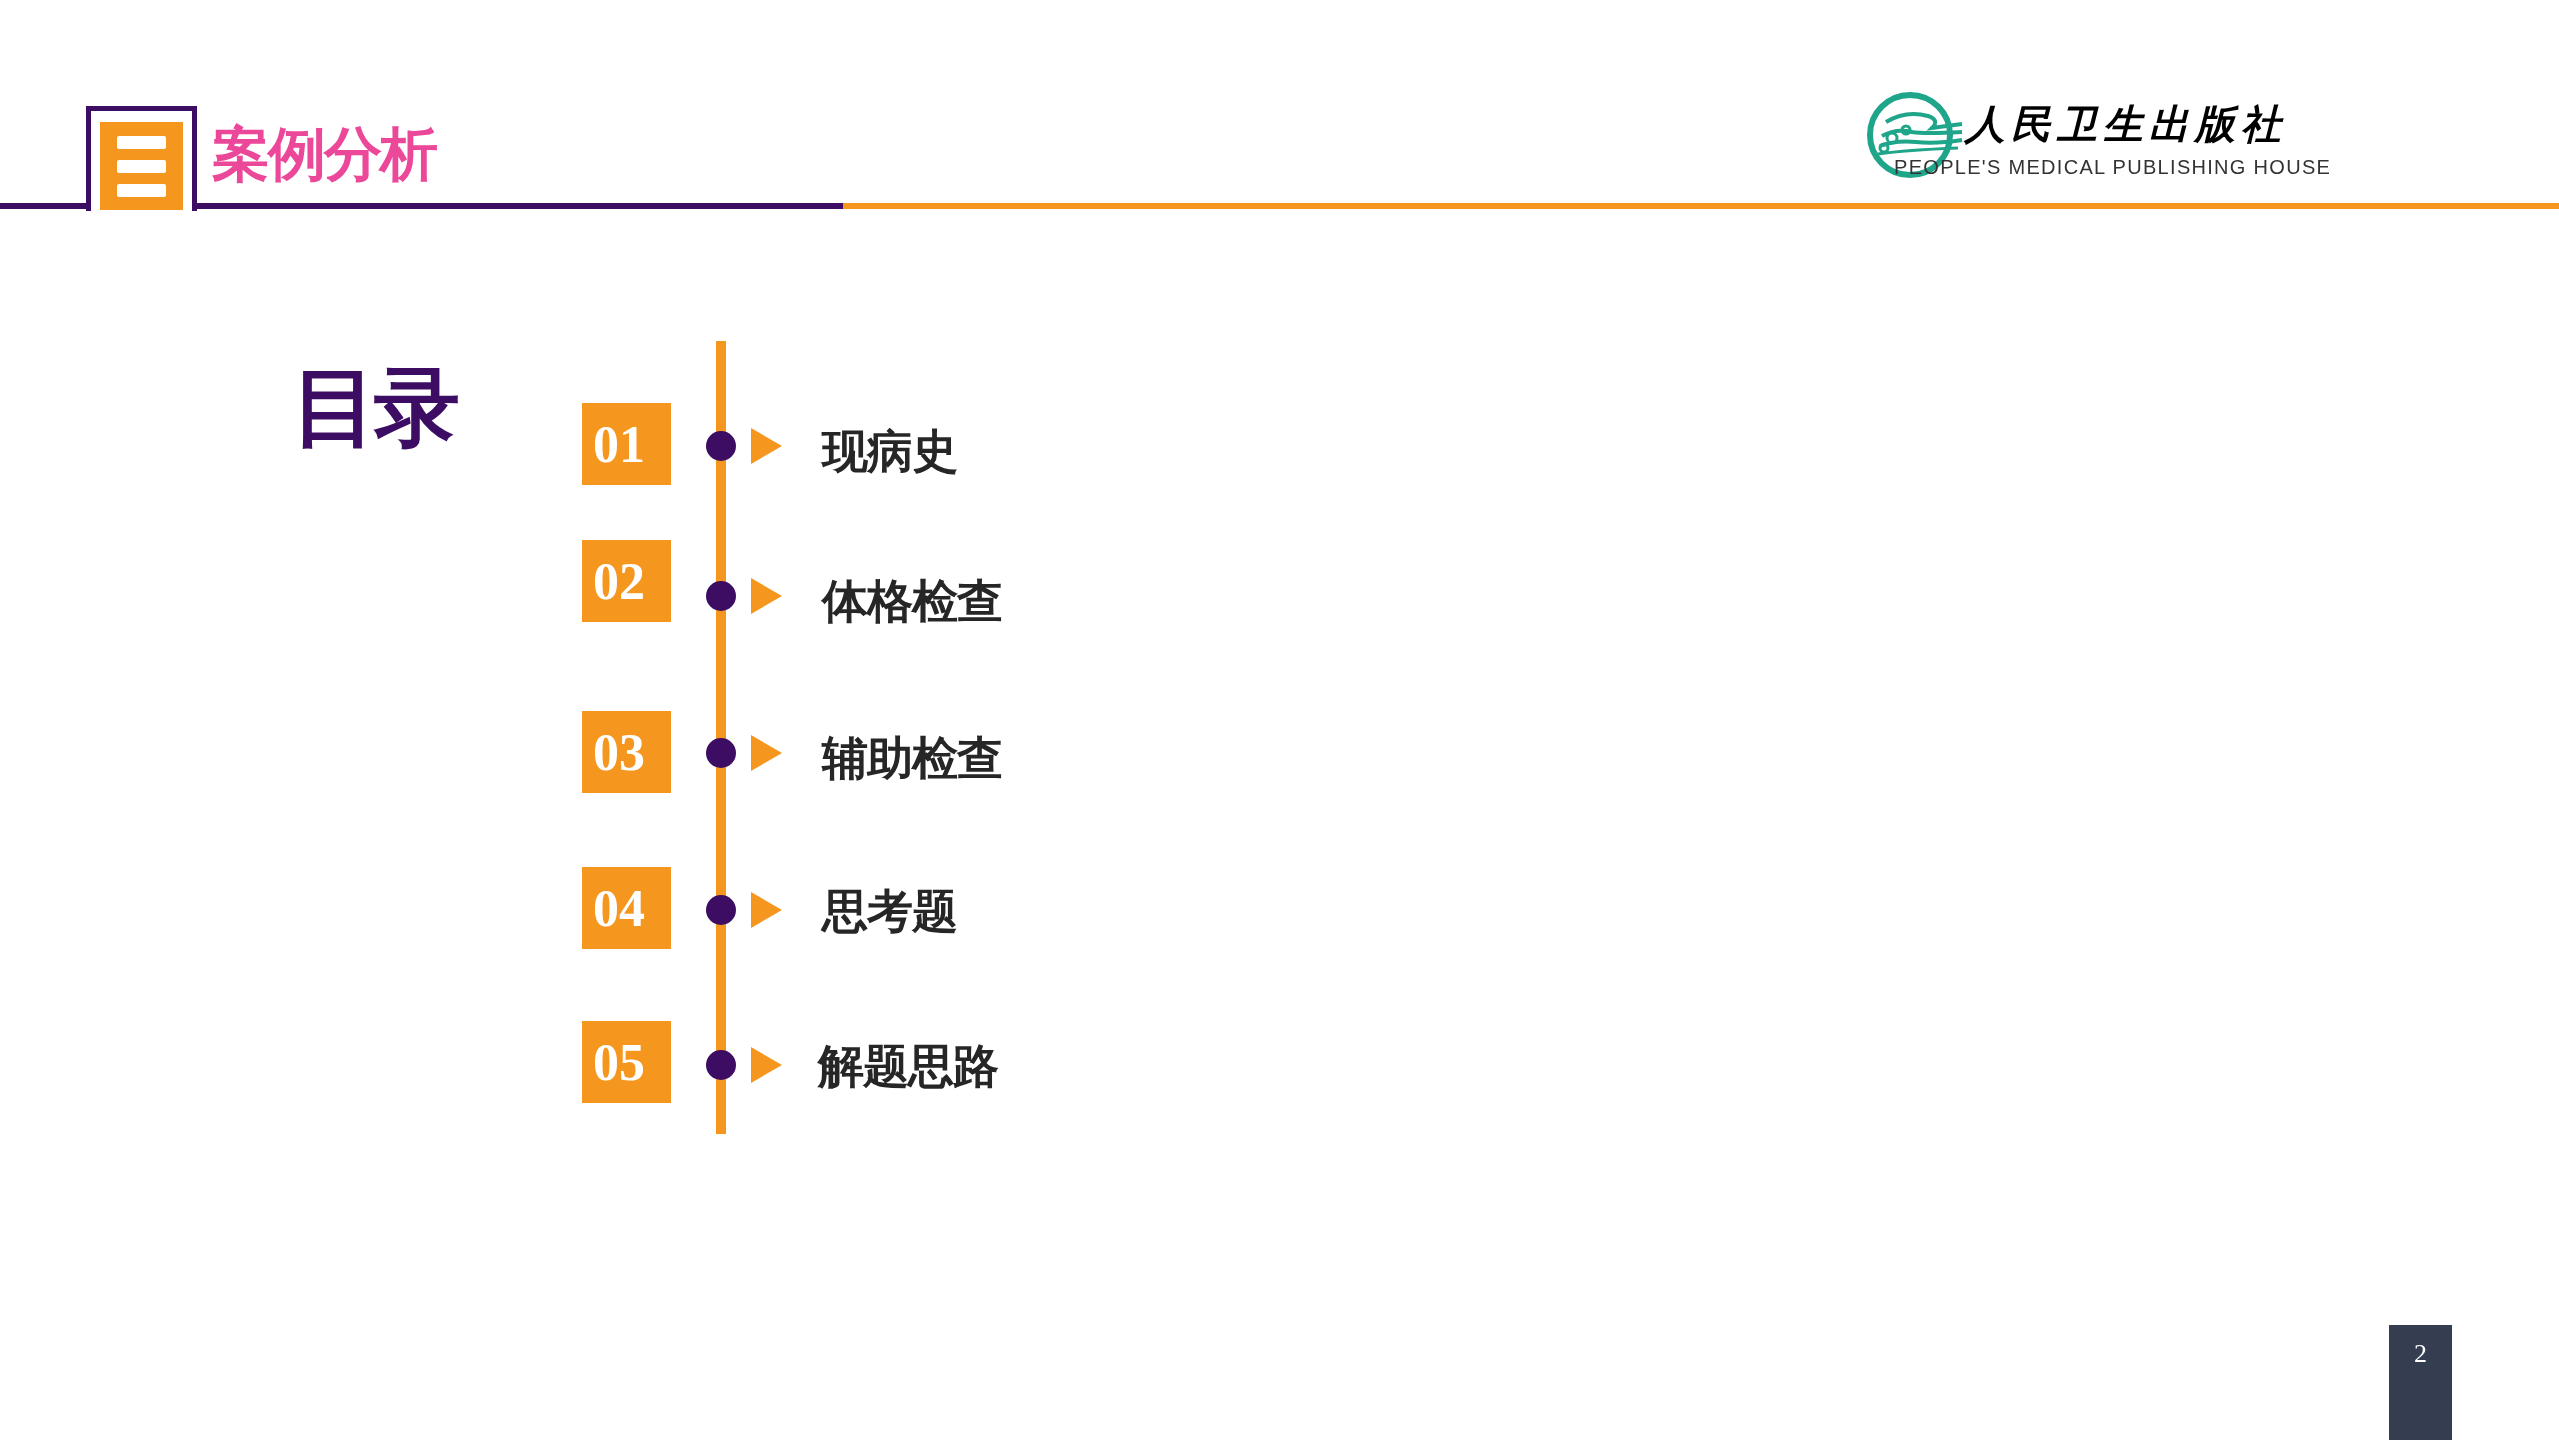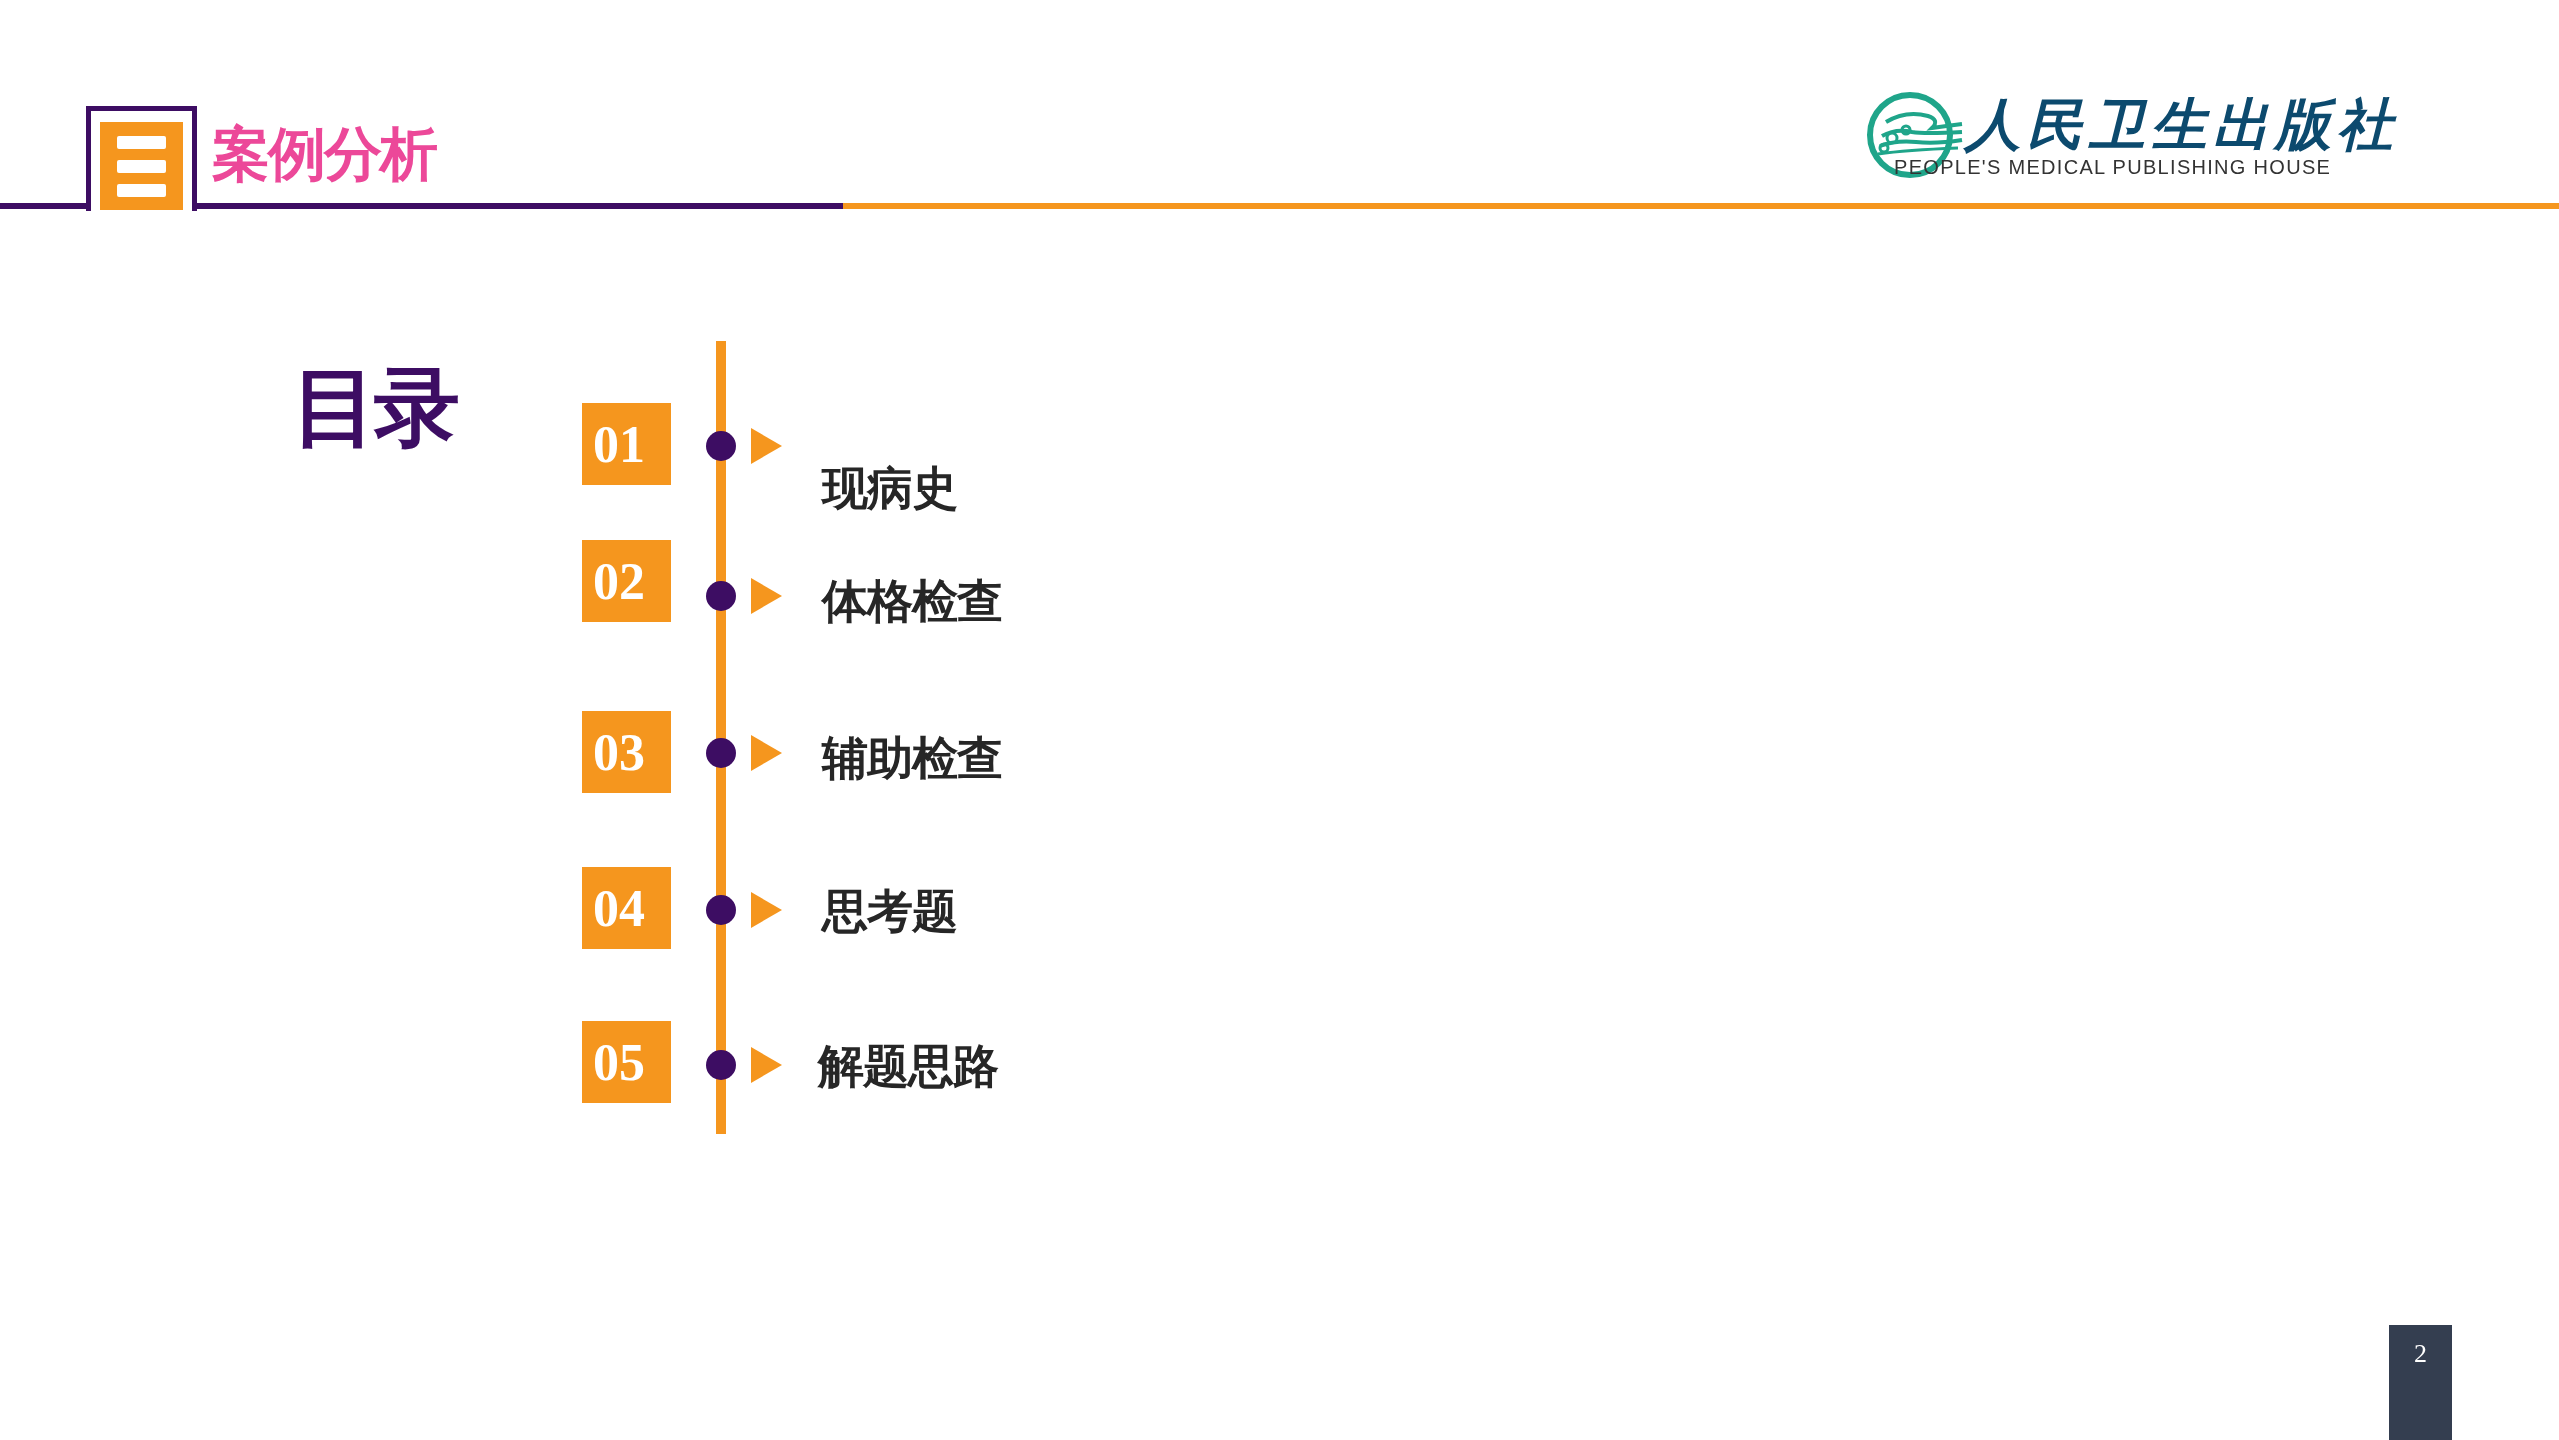--- a/index.html
+++ b/index.html
@@ -6,21 +6,21 @@
   body { width:2559px; height:1440px; position:relative; background:#ffffff; overflow:hidden;
          font-family:"DejaVu Sans","Liberation Sans",sans-serif; }
   .abs { position:absolute; }
   
   .hdr-line-purple { left:0; top:203px; width:843px; height:6px; background:#3d0d63; }
   .hdr-line-orange { left:843px; top:203px; width:1716px; height:6px; background:#f5961e; }
   .hdr-frame { left:86px; top:106px; width:101px; height:100px; border:5px solid #3d0d63; border-bottom:none; background:#fff; }
   .hdr-box { left:100px; top:122px; width:83px; height:88px; background:#f5961e; }
   .hdr-bar { left:17px; width:49px; height:13px; background:#ffffff; border-radius:2px; }
   .hdr-title { left:212px; top:118px; font-size:58px; font-weight:bold; color:#ec4899; line-height:72px; letter-spacing:-2px; }
-  .logo-cn { left:1965px; top:94px; font-family:"DejaVu Serif","Liberation Serif",serif; font-weight:bold; font-style:italic; font-size:56px; color:#0c4a6e; letter-spacing:6px; line-height:60px; white-space:nowrap; }
+  .logo-cn { left:1965px; top:94px; font-family:"DejaVu Serif","Liberation Serif",serif; font-weight:bold; font-style:italic; font-size:40px; color:#000000; letter-spacing:6px; line-height:60px; white-space:nowrap; }
   .logo-en { left:1894px; top:156px; font-family:"Liberation Sans",sans-serif; font-size:20px; color:#333; letter-spacing:1.3px; white-space:nowrap; }
   
   .toc-title { left:292px; top:352px; font-size:86px; font-weight:bold; color:#3d0d63; line-height:110px; letter-spacing:-4px; }
   .timeline { left:716px; top:341px; width:10px; height:793px; background:#f5961e; }
   .num-box { left:582px; width:89px; height:82px; background:#f5961e; color:#fff;
              font-family:"Liberation Serif","DejaVu Serif",serif; font-weight:bold; font-size:52px;
              display:flex; align-items:center; justify-content:flex-start; padding-left:11px; box-sizing:border-box; }
   .dot { left:706px; width:30px; height:30px; border-radius:50%; background:#3d0d63; }
   .tri { left:751px; width:0; height:0; border-top:18px solid transparent; border-bottom:18px solid transparent; border-left:31px solid #f5961e; }
   .item-text { left:822px; font-size:46px; font-weight:bold; color:#262626; line-height:56px; white-space:nowrap; letter-spacing:-1px; }
@@ -55,21 +55,21 @@
 </div>
 <div class="abs logo-cn">人民卫生出版社</div>
 <div class="abs logo-en">PEOPLE'S MEDICAL PUBLISHING HOUSE</div>
 
 <div class="abs toc-title">目录</div>
 <div class="abs timeline"></div>
 
 <div class="abs num-box" style="top:403px;">01</div>
 <div class="abs dot" style="top:431px;"></div>
 <div class="abs tri" style="top:428px;"></div>
-<div class="abs item-text" style="top:423px;margin-top:37px;">现病史</div>
+<div class="abs item-text" style="top:423px;">现病史</div>
 
 <div class="abs num-box" style="top:540px;">02</div>
 <div class="abs dot" style="top:581px;"></div>
 <div class="abs tri" style="top:578px;"></div>
 <div class="abs item-text" style="top:573px;">体格检查</div>
 
 <div class="abs num-box" style="top:711px;">03</div>
 <div class="abs dot" style="top:738px;"></div>
 <div class="abs tri" style="top:735px;"></div>
 <div class="abs item-text" style="top:730px;">辅助检查</div>

